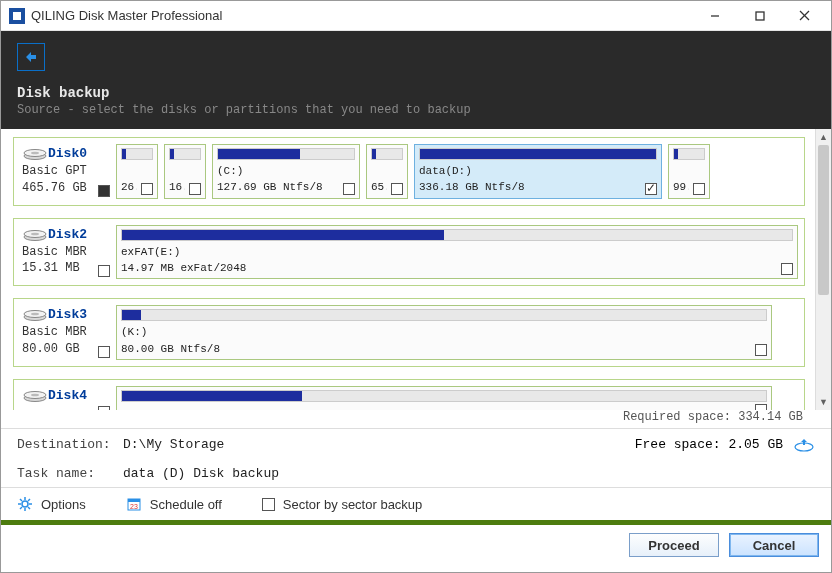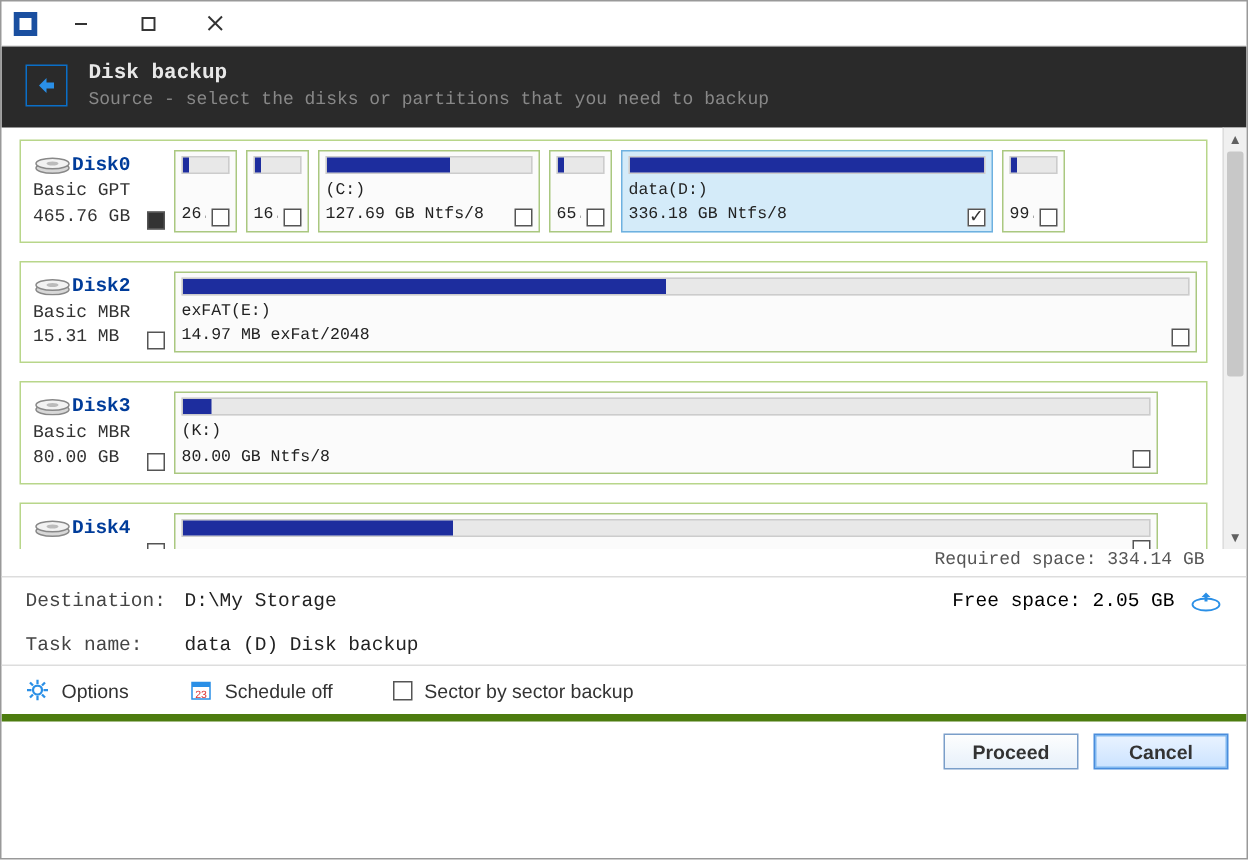--- a/index.html
+++ b/index.html
@@ -28,20 +28,21 @@
       color: #333;
     }
     
     .header {
       background: #2a2a2a;
       color: #d0d0d0;
       padding: 10px 16px 12px;
       display: flex;
       align-items: flex-start;
       gap: 14px;
+      flex-direction: column;
     }
     .header .ico-box {
       width: 28px; height: 28px; border: 1px solid #0a6fc8; display: flex; align-items: center; justify-content: center; margin-top: 2px;
     }
     .header h1 { font-size: 14px; font-weight: bold; font-family: "Courier New", monospace; color: #e8e8e8; margin-bottom: 2px; }
     .header .sub { font-size: 12px; font-family: "Courier New", monospace; color: #888; }
     
     .disk-area {
       position: relative;
       height: 300px;
@@ -118,20 +119,21 @@
     .btn.def { background: linear-gradient(#eaf3ff,#cbe3ff); border-color:#4a8ddc; box-shadow:0 0 0 1px #7fb7ef inset; }
   </style>
 </head>
 <body>
 
 <div class="titlebar">
   <svg class="app-icon" viewBox="0 0 16 16">
       <rect width="16" height="16" fill="#1a4fa0"></rect>
       <path d="M4 4h8v8H4z" fill="#fff"></path>
     </svg>
+  <div class="title">QILING Disk Master Professional</div>
   <div class="win-btn">
       <svg width="10" height="10">
         <line x1="1" y1="5" x2="9" y2="5" stroke="#333" stroke-width="1.3"></line>
       </svg>
     </div>
   <div class="win-btn">
       <svg width="10" height="10">
         <rect x="1" y="1" width="8" height="8" fill="none" stroke="#333" stroke-width="1.3"></rect>
       </svg>
     </div>

